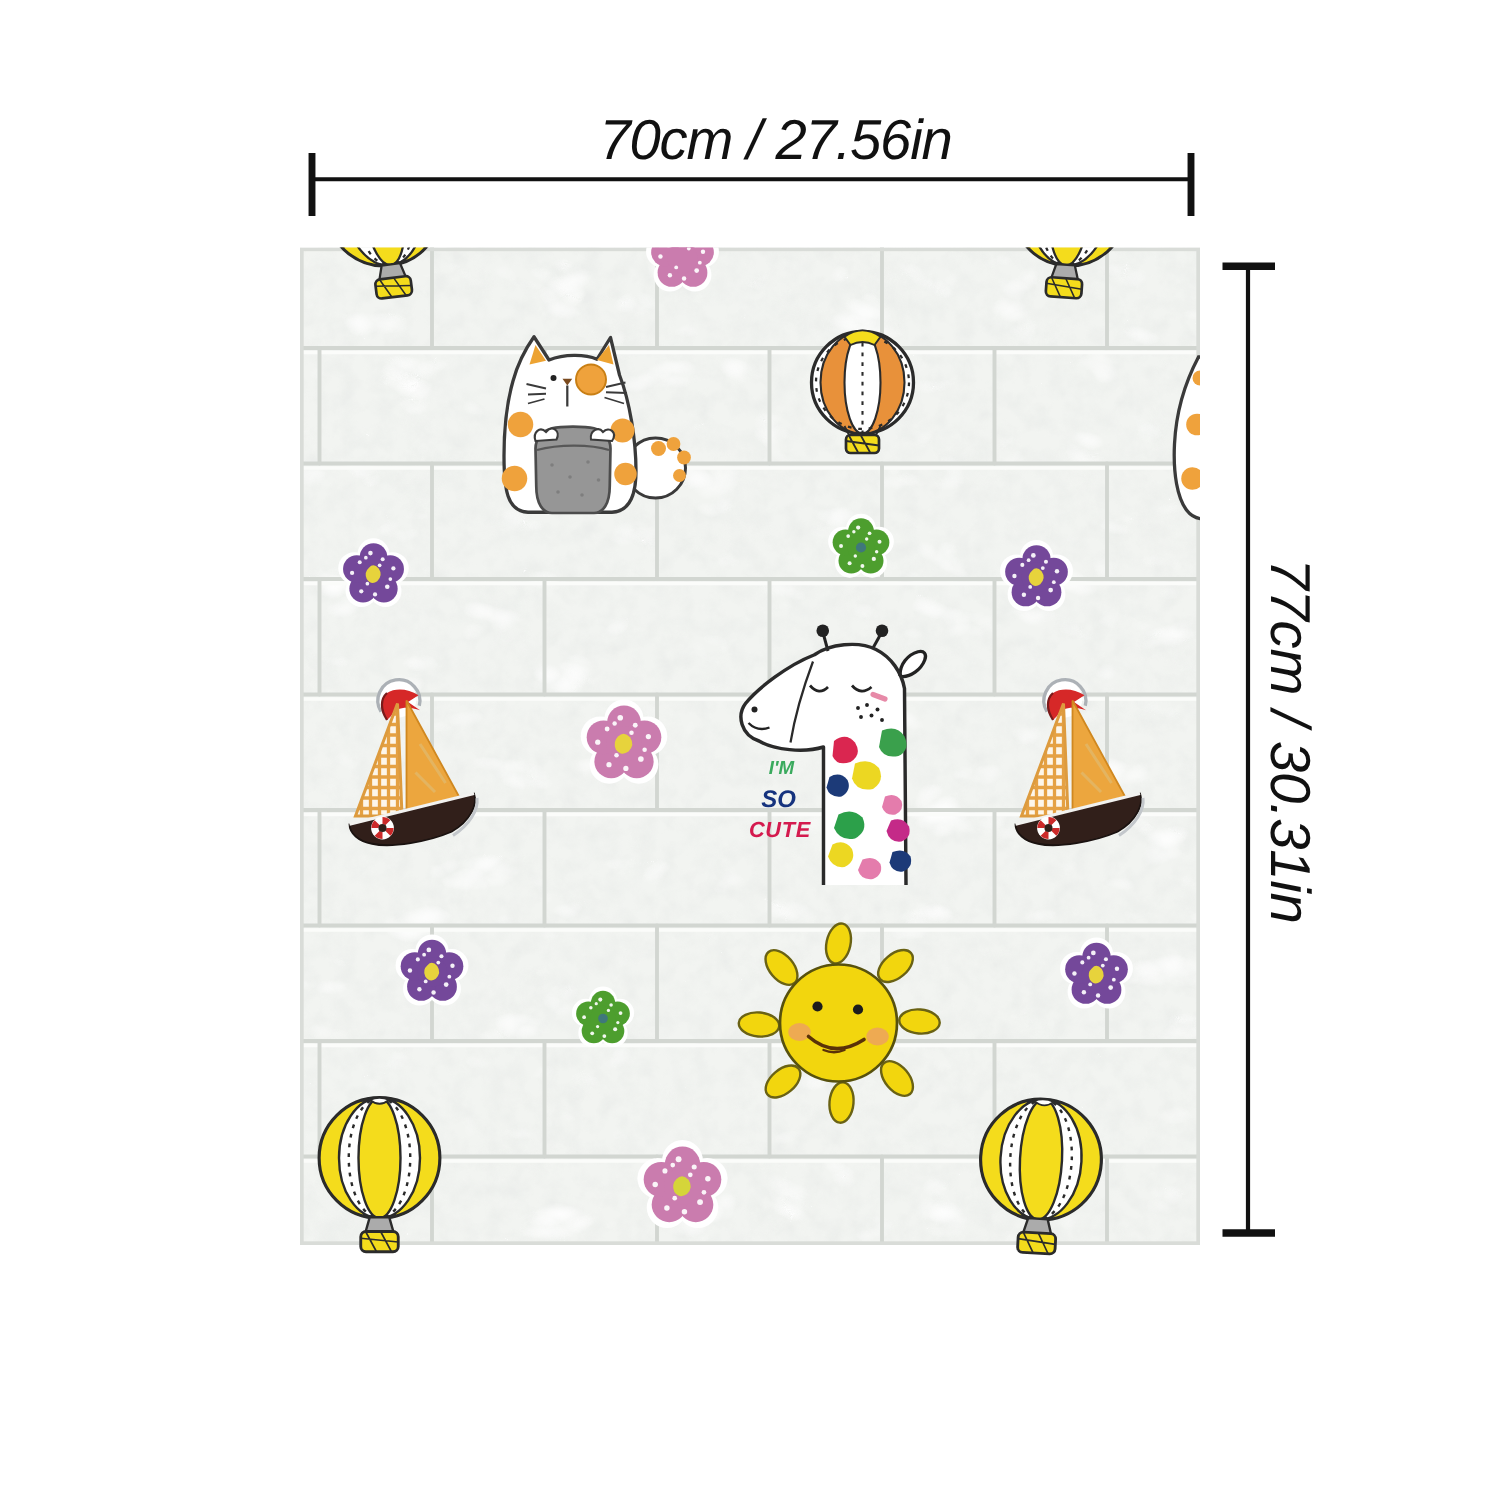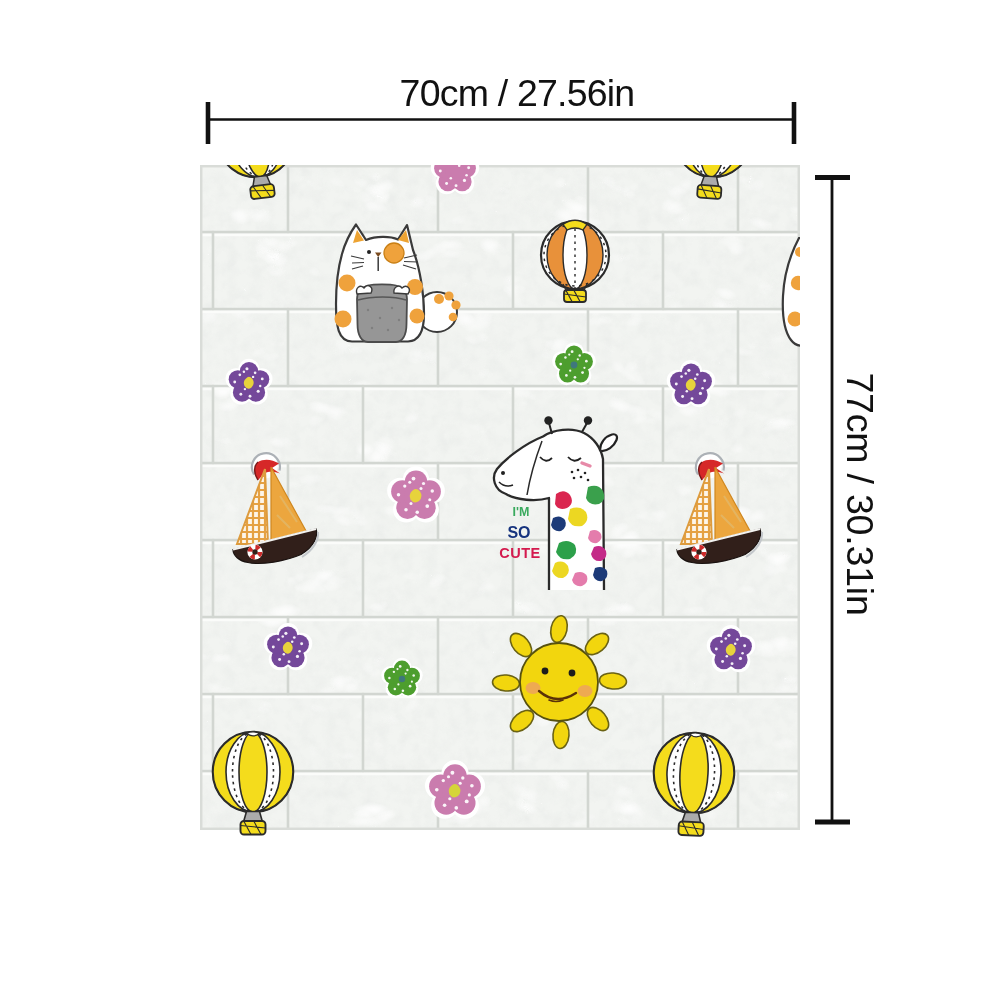--- a/index.html
+++ b/index.html
@@ -1,17 +1,17 @@
 <!DOCTYPE html>
 <html><head>
 <meta charset="utf-8">
 <style>
   html,body{margin:0;padding:0;background:#ffffff;}
   .page{position:relative;width:1000px;height:1000px;background:#ffffff;overflow:hidden;
-        font-family:"Liberation Sans", sans-serif;}
+        font-family:"Liberation Sans", sans-serif;font-style:italic;}
 </style>
 </head>
 <body>
 <div class="page">
 <svg width="1000" height="1000" viewBox="0 0 1000 1000" xmlns="http://www.w3.org/2000/svg">
 <defs>
   <clipPath id="panelclip">
           <rect x="200" y="165" width="600" height="665"></rect>
         </clipPath>
   <filter id="tex" x="-5%" y="-5%" width="110%" height="110%">

